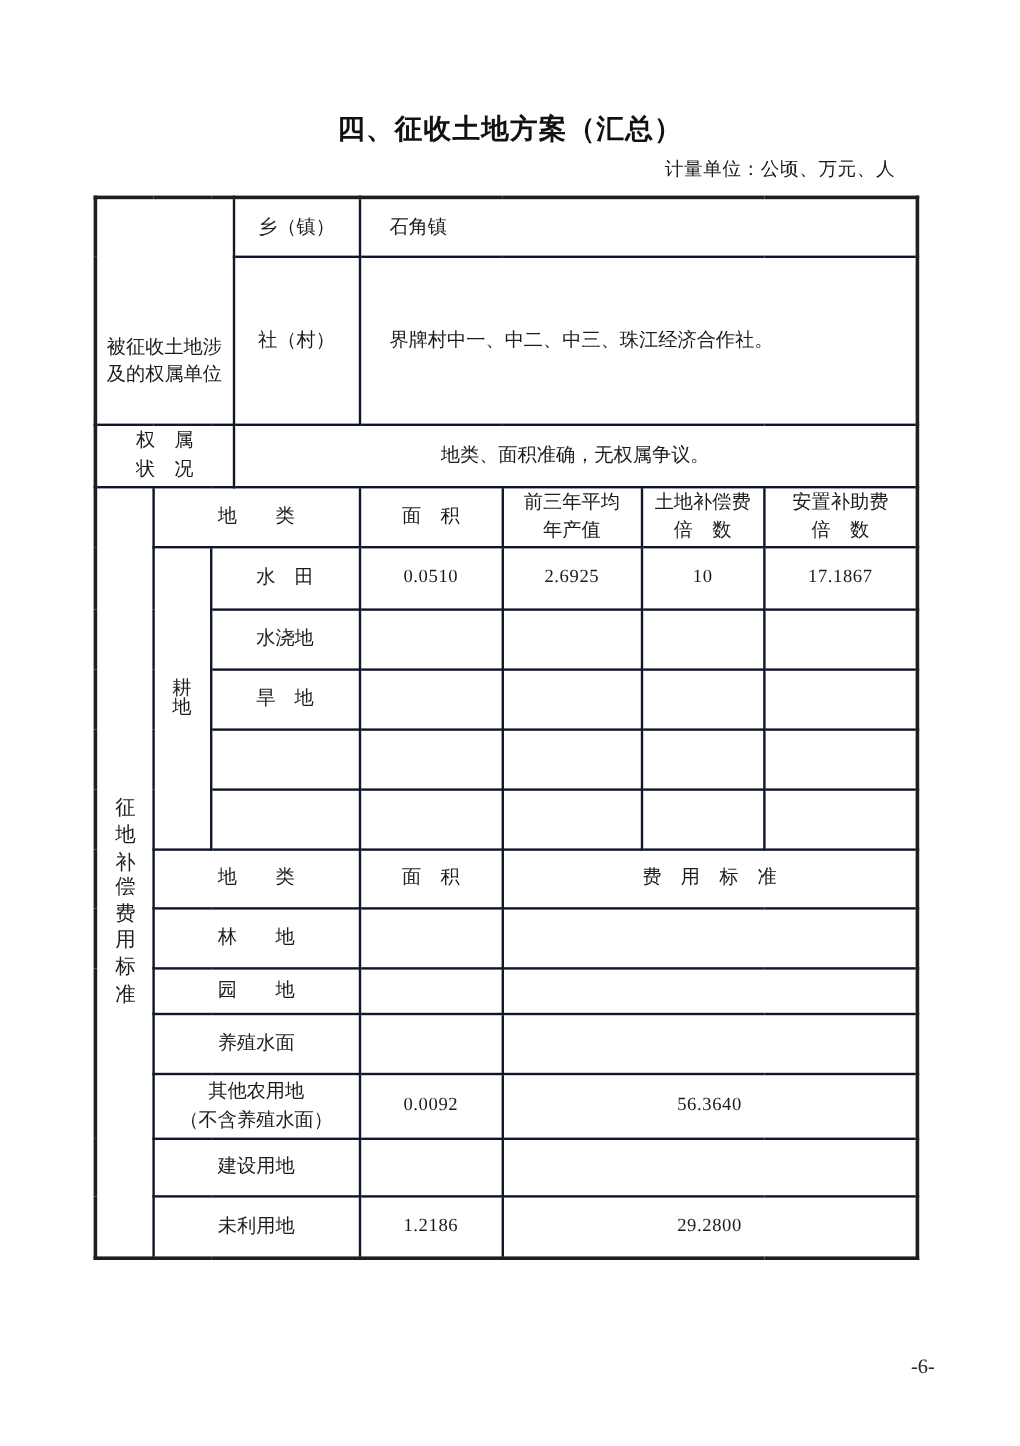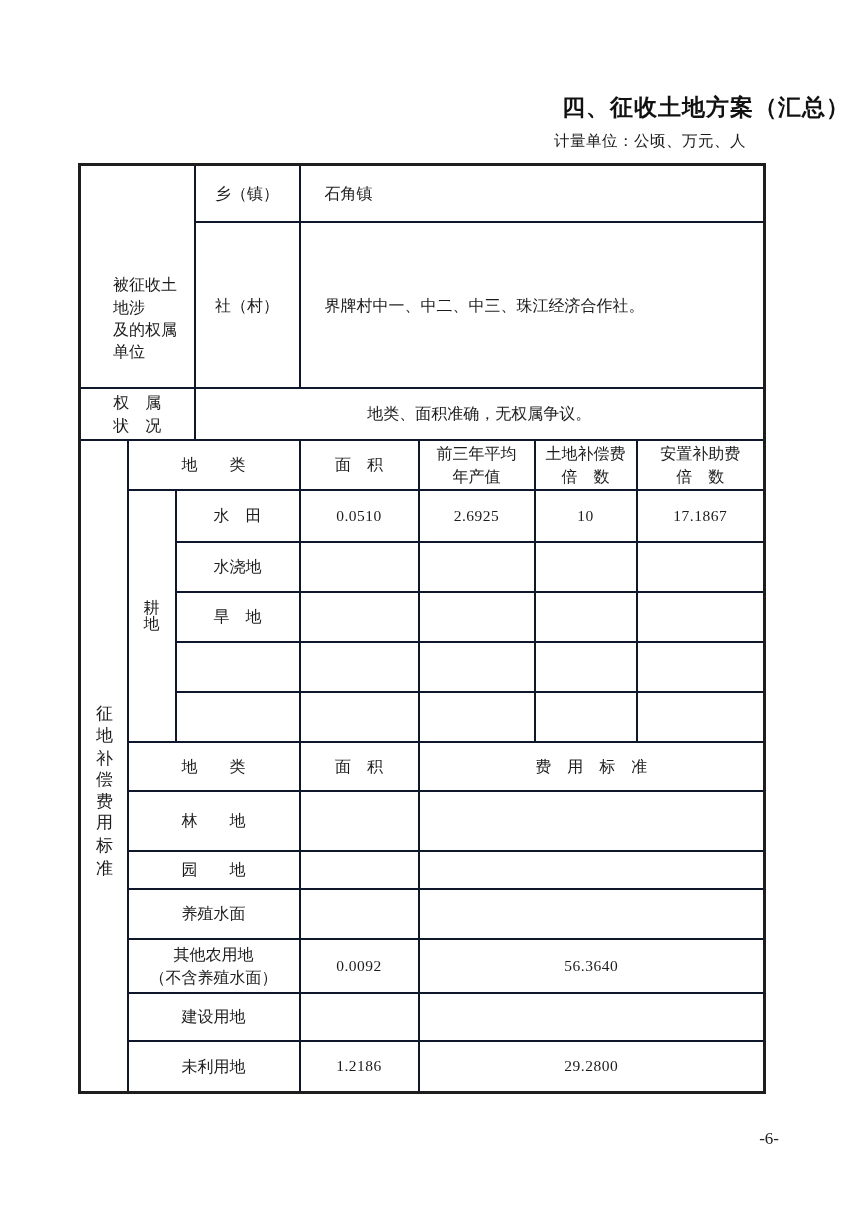--- a/index.html
+++ b/index.html
@@ -5,21 +5,21 @@
   html,body { margin:0; padding:0; }
   body {
     width:850px; height:1205px; background:#ffffff;
     font-family:"Liberation Serif","DejaVu Serif",serif;
     color:#1c1c1c;
   }
   .page { position:relative; width:850px; height:1205px; background:#ffffff; overflow:hidden; }
 
   .doc-title {
     position:absolute; top:92px; left:0; width:850px;
-    text-align:right;
+    text-align:center;
     font-family:"Liberation Sans","DejaVu Sans",sans-serif;
     font-weight:bold; font-size:23px; letter-spacing:1px;
     color:#111;
   }
   .unit-note {
     position:absolute; top:131px; right:104px;
     font-size:15.5px; letter-spacing:0.5px; color:#1a1a1a;
   }
   .page-number {
     position:absolute; top:1129px; right:71px;
@@ -35,21 +35,21 @@
     border:2px solid #0f172a;
     padding:0 2px;
     text-align:center; vertical-align:middle;
     font-size:16px; line-height:1.45;
     white-space:pre-line;
     overflow:hidden;
   }
   td.lalign { text-align:left; padding-left:24px; }
   td.num { font-size:15.5px; letter-spacing:0.5px; }
 
-  .involved-label-inner { padding-top:85px; line-height:1.4; text-align:left; padding-left:6px;margin-left:24px; }
+  .involved-label-inner { padding-top:85px; line-height:1.4; text-align:left; padding-left:6px; }
 
   .v-section-label {
     display:inline-block;
     writing-mode:vertical-rl; text-orientation:upright;
     letter-spacing:22px; font-size:17px;
     margin-top:8px;
   }
   .cultivated-label-inner {
     display:flex; flex-direction:column; align-items:center; justify-content:center;
     gap:45px; line-height:1; height:100%;
@@ -154,21 +154,21 @@
         <td class="num"></td>
         <td class="num"></td>
       </tr>
 
       <tr style="height:49px">
         <td colspan="3">地　　类</td>
         <td>面　积</td>
         <td colspan="3">费　用　标　准</td>
       </tr>
 
-      <tr style="height:60px">
+      <tr style="height:50px">
         <td colspan="3">林　　地</td>
         <td class="num"></td>
         <td colspan="3" class="num"></td>
       </tr>
 
       <tr style="height:38px">
         <td colspan="3">园　　地</td>
         <td class="num"></td>
         <td colspan="3" class="num"></td>
       </tr>

